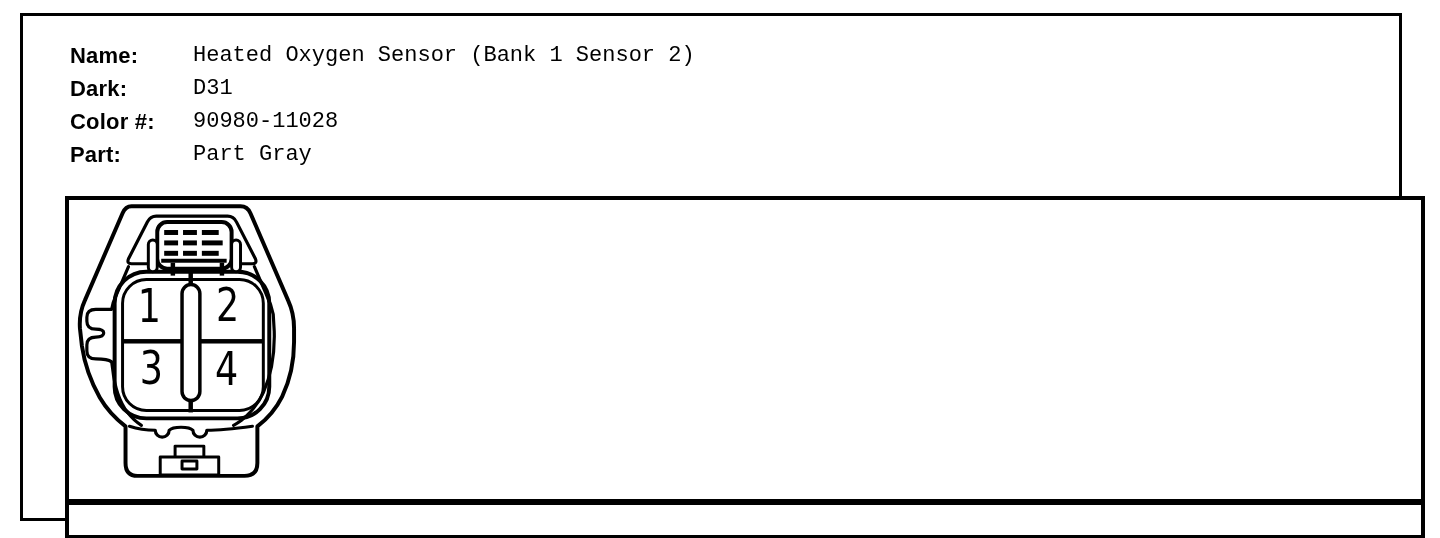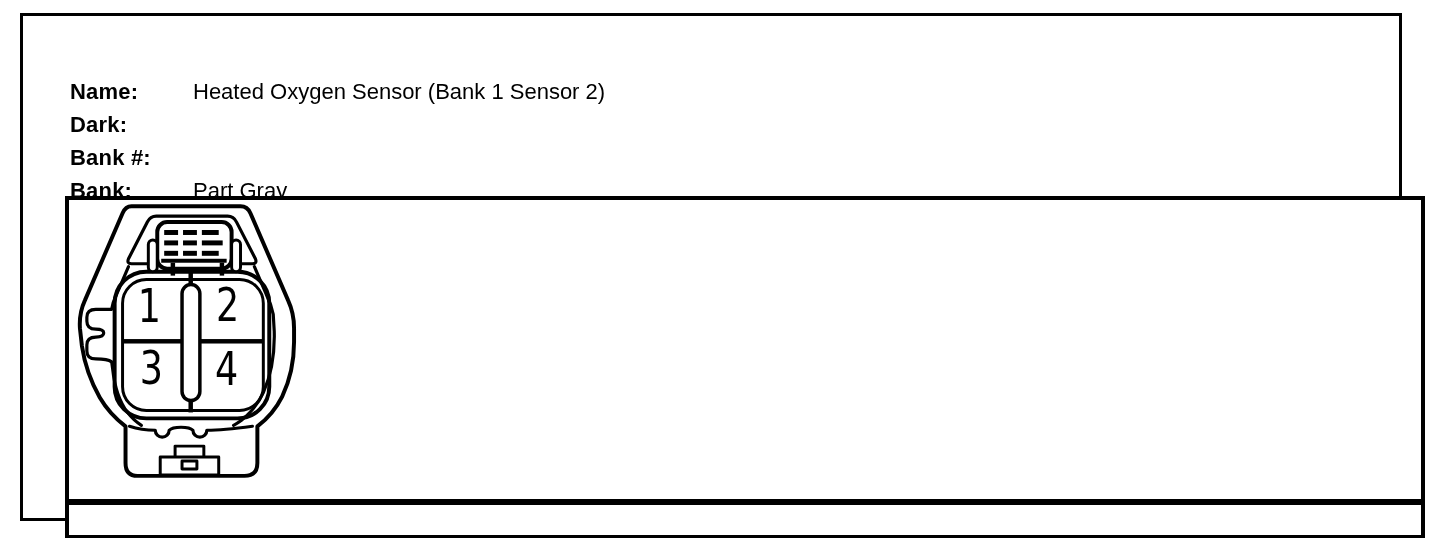--- a/index.html
+++ b/index.html
@@ -5,30 +5,31 @@
   html,body{margin:0;padding:0;background:#fff;}
   .page{
     position:relative;width:1440px;height:538px;background:#ffffff;
     font-family:"Liberation Sans",sans-serif;color:#000;overflow:hidden;
   }
   .outer-border{
     position:absolute;left:20px;top:13px;width:1382px;height:508px;
     border:3px solid #000;box-sizing:border-box;background:#fff;
   }
   .header{
-    position:absolute;left:47px;top:23px;width:900px;margin-top:36px;
+    position:absolute;left:47px;top:23px;width:900px;
   }
   .field-row{
     display:flex;height:33px;line-height:33px;font-size:22px;
   }
   .field-label{
     width:123px;font-weight:bold;letter-spacing:0.2px;
   }
   .field-value{
     flex:1;
+    font-family:Liberation Mono, monospace;
   }
   .diagram-box{
     position:absolute;left:42px;top:180px;width:1360px;height:343px;
     border:4px solid #000;box-sizing:border-box;background:#fff;
   }
   .connector-svg{
     position:absolute;left:3px;top:2px;
   }
   .footer-divider{
     position:absolute;left:0;top:299px;width:100%;height:6px;background:#000;
@@ -43,26 +44,28 @@
 <div class="page">
   <div class="outer-border">
 
     <div class="header">
       <div class="field-row">
         <span class="field-label">Name:</span>
         <span class="field-value">Heated Oxygen Sensor (Bank 1 Sensor 2)</span>
       </div>
       <div class="field-row">
         <span class="field-label">Dark:</span>
+        <span class="field-value">D31</span>
       </div>
       <div class="field-row">
-        <span class="field-label">Bank #:</span>
+        <span class="field-label">Color #:</span>
+        <span class="field-value">90980-11028</span>
       </div>
       <div class="field-row">
-        <span class="field-label">Bank:</span>
+        <span class="field-label">Part:</span>
         <span class="field-value">Part Gray</span>
       </div>
     </div>
 
     <div class="diagram-box">
 
       <svg class="connector-svg" viewBox="0 0 230 290" width="228" height="288" xmlns="http://www.w3.org/2000/svg">
         <g stroke="#000000" fill="none" stroke-linejoin="round" stroke-linecap="round">
 
           <path d="M66,4 H170 Q177,4 180,11 L218,99 Q224,112 224,127 L224,141 Q224,171 212,196

